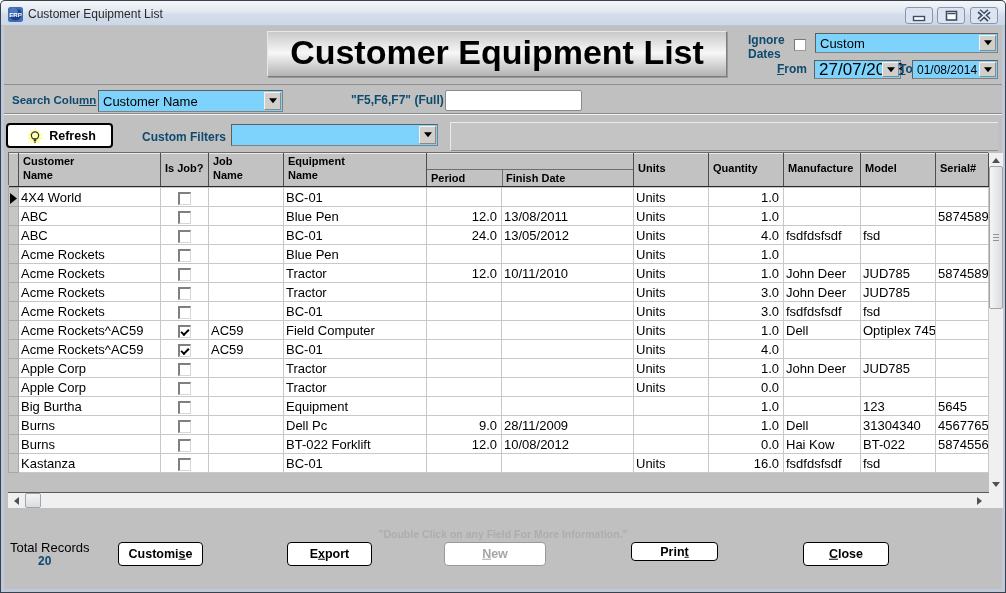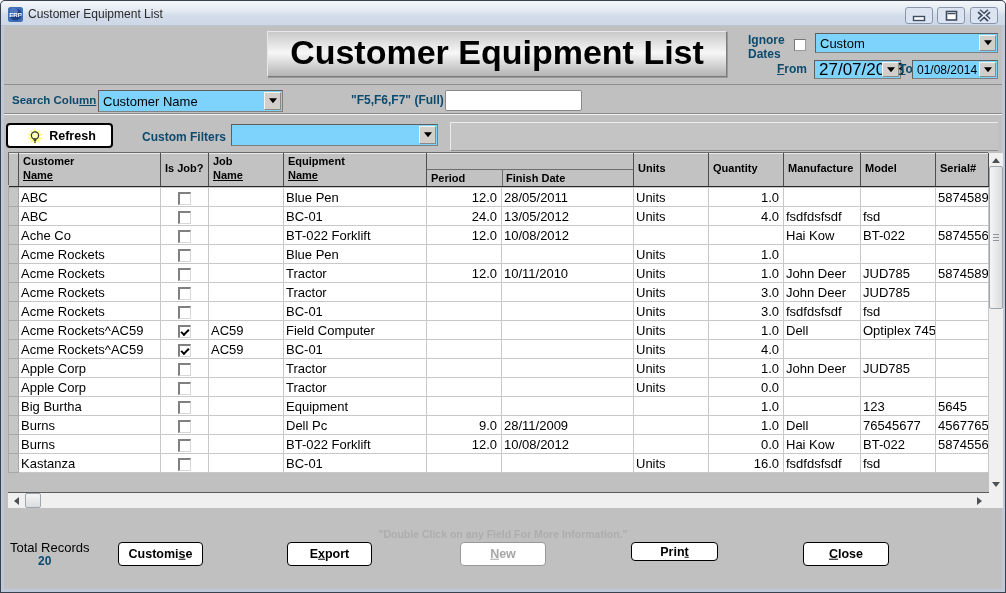--- a/index.html
+++ b/index.html
@@ -32,21 +32,21 @@
   box-shadow:1px 1px 0 #999; }
 #banner div { text-align:center; font-size:34px; font-weight:bold; color:#000; margin-top:1px; letter-spacing:0px; }
 .hline { position:absolute; left:0; width:998px; height:1px; }
 #rightpanel { position:absolute; left:446px; top:96px; width:548px; height:29px; background:#c4c4c4;
   border:1px solid #ececec; border-right:0; border-bottom-color:#909090; }
 
 #grid { position:absolute; left:4px; top:126px; width:981px; height:340px; }
 #ghead { position:absolute; left:0; top:0; width:980px; height:33px; background:#c2c2c2; border-top:1px solid #6a6a6a; border-left:1px solid #6a6a6a; box-shadow:inset 0 1px 0 #ececec;}
 .hc { position:absolute; top:0; height:33px; border-right:1px solid #4e4e4e; font-size:11px; font-weight:bold; white-space:nowrap; }
 .hc .l1 { position:absolute; left:4px; top:2px; }
-.hc .l2 { position:absolute; left:4px; top:16px;text-decoration:underline; }
+.hc .l2 { position:absolute; left:4px; top:16px; }
 .hc .mid { position:absolute; left:4px; top:9px; }
 #gbody { position:absolute; left:0; top:35px; width:980px; }
 #gbody table { border-collapse:collapse; table-layout:fixed; width:980px; }
 #gbody td { height:19px; border:1px solid #c8c8c8; font-size:13px; padding:0 4px 0 2px;
   overflow:hidden; white-space:nowrap; background:#fff; }
 #gbody td.sel { background:#c6c6c6; border-color:#a8a8a8; padding:0; }
 #gbody td.num { text-align:right; }
 #gbody td.ck { text-align:center; padding:0; }
 .gck { display:inline-block; width:13px; height:13px; background:#fff; border:1px solid #888;
   border-top:2px solid #808080; border-left:2px solid #808080; border-bottom-color:#d7d7d7; border-right-color:#d7d7d7;
@@ -191,60 +191,62 @@
               <col style="width:75px">
               <col style="width:132px">
               <col style="width:75px">
               <col style="width:75px">
               <col style="width:77px">
               <col style="width:75px">
               <col style="width:53px">
             </colgroup>
             <tbody>
               <tr>
+                <td class="sel" style="text-align:center"><svg width="9" height="11" style="vertical-align:middle">
+                    <path d="M1 0 L8 5.5 L1 11 Z" fill="#000"></path>
+                  </svg></td>
+                <td>4X4 World</td>
+                <td class="ck"><span class="gck"></span></td>
+                <td></td>
+                <td>BC-01</td>
+                <td class="num"></td>
+                <td></td>
+                <td>Units</td>
+                <td class="num">1.0</td>
+                <td></td>
+                <td></td>
+                <td></td>
+              </tr>
+              <tr>
                 <td class="sel" style="text-align:center"></td>
                 <td>ABC</td>
                 <td class="ck"><span class="gck"></span></td>
                 <td></td>
                 <td>Blue Pen</td>
                 <td class="num">12.0</td>
-                <td>28/05/2011</td>
+                <td>13/08/2011</td>
                 <td>Units</td>
                 <td class="num">1.0</td>
                 <td></td>
                 <td></td>
                 <td>5874589</td>
               </tr>
               <tr>
                 <td class="sel" style="text-align:center"></td>
                 <td>ABC</td>
                 <td class="ck"><span class="gck"></span></td>
                 <td></td>
                 <td>BC-01</td>
                 <td class="num">24.0</td>
                 <td>13/05/2012</td>
                 <td>Units</td>
                 <td class="num">4.0</td>
                 <td>fsdfdsfsdf</td>
                 <td>fsd</td>
                 <td></td>
-              </tr>
-              <tr>
-                <td class="sel" style="text-align:center"></td>
-                <td>Ache Co</td>
-                <td class="ck"><span class="gck"></span></td>
-                <td></td>
-                <td>BT-022 Forklift</td>
-                <td class="num">12.0</td>
-                <td>10/08/2012</td>
-                <td></td>
-                <td class="num"></td>
-                <td>Hai Kow</td>
-                <td>BT-022</td>
-                <td>5874556</td>
               </tr>
               <tr>
                 <td class="sel" style="text-align:center"></td>
                 <td>Acme Rockets</td>
                 <td class="ck"><span class="gck"></span></td>
                 <td></td>
                 <td>Blue Pen</td>
                 <td class="num"></td>
                 <td></td>
                 <td>Units</td>
@@ -369,21 +371,21 @@
                 <td class="sel" style="text-align:center"></td>
                 <td>Burns</td>
                 <td class="ck"><span class="gck"></span></td>
                 <td></td>
                 <td>Dell Pc</td>
                 <td class="num">9.0</td>
                 <td>28/11/2009</td>
                 <td></td>
                 <td class="num">1.0</td>
                 <td>Dell</td>
-                <td>76545677</td>
+                <td>31304340</td>
                 <td>4567765</td>
               </tr>
               <tr>
                 <td class="sel" style="text-align:center"></td>
                 <td>Burns</td>
                 <td class="ck"><span class="gck"></span></td>
                 <td></td>
                 <td>BT-022 Forklift</td>
                 <td class="num">12.0</td>
                 <td>10/08/2012</td>
@@ -439,21 +441,21 @@
 
     <div class="txt" style="left:6px;top:514px;font-size:13px">Total Records</div>
     <div class="lbl" style="left:34px;top:528px">20</div>
     <div class="txt" style="left:0;top:502px;width:998px;text-align:center;color:#adadad;font-weight:bold;font-size:10.5px">"Double Click on any Field For More Information."</div>
     <div class="btn" style="left:114px;top:516px;width:85px;height:24px">
         <span>Customi<u>s</u>e</span>
       </div>
     <div class="btn" style="left:283px;top:516px;width:85px;height:24px">
         <span>E<u>x</u>port</span>
       </div>
-    <div class="btn" style="left:456px;top:516px;width:86px;height:24px;border-color:#999;color:#a6a6a6">
+    <div class="btn" style="left:440px;top:516px;width:102px;height:24px;border-color:#999;color:#a6a6a6">
         <span><u>N</u>ew</span>
       </div>
     <div class="btn" style="left:627px;top:516px;width:87px;height:19px">
         <span>Prin<u>t</u></span>
       </div>
     <div class="btn" style="left:799px;top:516px;width:86px;height:24px">
         <span><u>C</u>lose</span>
       </div>
   </div>
 

